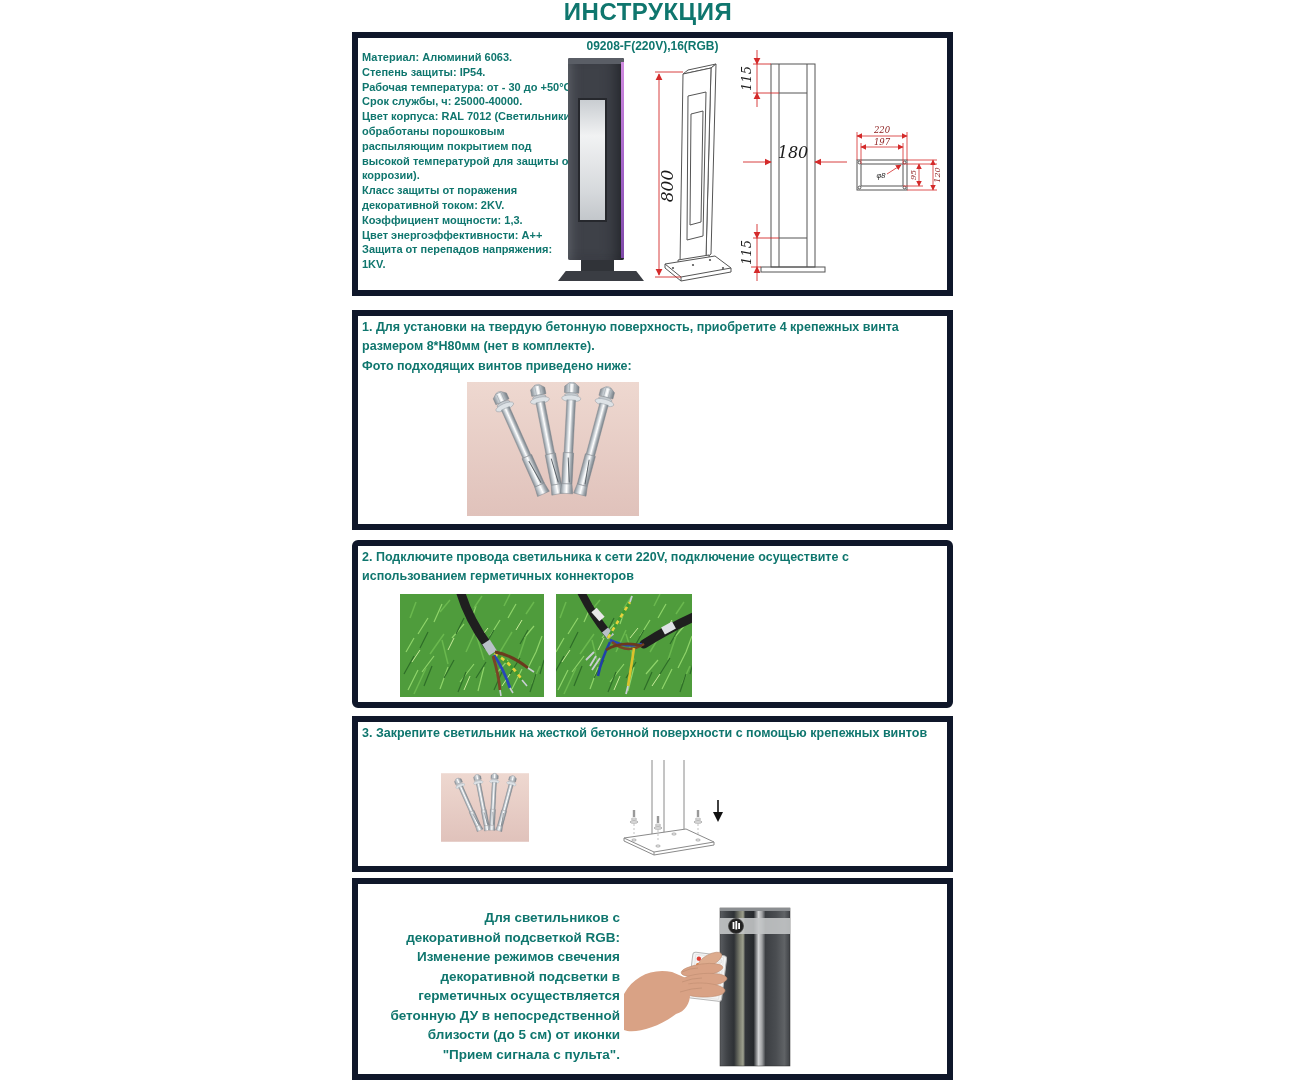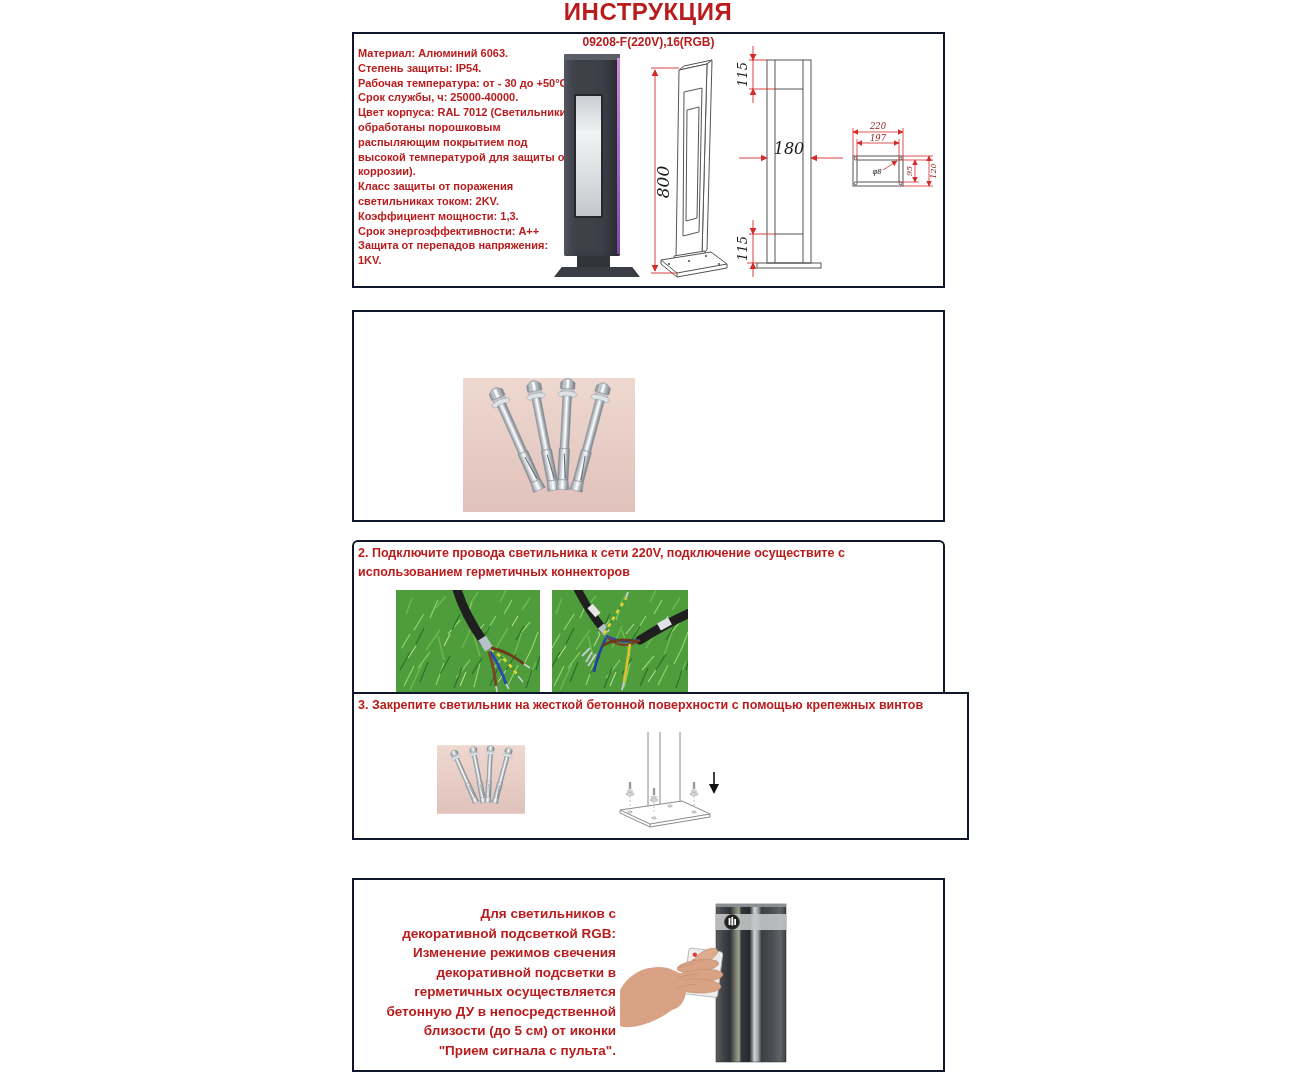--- a/index.html
+++ b/index.html
@@ -1,24 +1,24 @@
 <!DOCTYPE html>
 <html><head>
 <meta charset="utf-8">
 <style>
   html,body{margin:0;padding:0;background:#ffffff;}
   .page{position:relative;width:1296px;height:1080px;background:#fff;overflow:hidden;
-        font-family:"Liberation Sans","DejaVu Sans",sans-serif;color:#b91c1c;}
+        font-family:"Liberation Sans","DejaVu Sans",sans-serif;color:#0f766e;}
   .page-title{position:absolute;left:0;top:-2px;width:100%;text-align:center;
         font-size:24px;font-weight:bold;letter-spacing:0.5px;}
-  .box{position:absolute;left:352px;width:589px;border:2px solid #0f172a;background:#fff;}
+  .box{position:absolute;left:352px;width:589px;border:6px solid #0f172a;background:#fff;}
   .spec-box{top:32px;height:252px;}
   .step1-box{top:310px;height:208px;}
   .step2-box{top:540px;height:156px;border-radius:6px;}
-  .step3-box{top:692px;height:144px;padding-left:24px;}
+  .step3-box{top:716px;height:144px;}
   .rgb-box{top:878px;height:190px;}
   .model{position:absolute;top:1px;left:0;width:100%;text-align:center;font-size:12px;font-weight:bold;}
   .specs{position:absolute;left:4px;top:12px;font-size:11px;font-weight:bold;line-height:14.8px;white-space:nowrap;}
   .step-text{position:absolute;left:4px;top:2px;width:578px;font-size:12.5px;font-weight:bold;line-height:1.55;}
   .caption{font-size:12.5px;font-weight:bold;}
   .abs{position:absolute;}
   .rgb-text{position:absolute;left:6px;top:24px;width:256px;text-align:right;
         font-size:13.5px;font-weight:bold;line-height:19.5px;}
   
   .pphoto{position:absolute;left:196px;top:14px;width:96px;height:234px;}
@@ -50,23 +50,23 @@
       <div>Материал: Алюминий 6063.</div>
       <div>Степень защиты: IP54.</div>
       <div>Рабочая температура: от - 30 до +50°С.</div>
       <div>Срок службы, ч: 25000-40000.</div>
       <div>Цвет корпуса: RAL 7012 (Светильники</div>
       <div>обработаны порошковым</div>
       <div>распыляющим покрытием под</div>
       <div>высокой температурой для защиты от</div>
       <div>коррозии).</div>
       <div>Класс защиты от поражения</div>
-      <div>светильниках током: 2KV.</div>
+      <div>декоративной током: 2KV.</div>
       <div>Коэффициент мощности: 1,3.</div>
-      <div>Срок энергоэффективности: А++</div>
+      <div>Цвет энергоэффективности: А++</div>
       <div>Защита от перепадов напряжения:</div>
       <div>1KV.</div>
     </div>
 
     <div class="pphoto">
       <div class="post"></div>
       <div class="postcap"></div>
       <div class="rgbstrip"></div>
       <div class="cutout"></div>
       <div class="pedestal"></div>
@@ -157,20 +157,24 @@
       </g>
       <text class="dimtxt-sm" x="39" y="17" font-size="8.5" text-anchor="middle">220</text>
       <text class="dimtxt-sm" x="39" y="28.5" font-size="8.5" text-anchor="middle">197</text>
       <text class="dimtxt-sm" transform="translate(72.5,59) rotate(-90)" font-size="8" text-anchor="middle">95</text>
       <text class="dimtxt-sm" transform="translate(97,59) rotate(-90)" font-size="8" text-anchor="middle">120</text>
       <text x="38" y="62" font-size="7.5" font-style="italic" fill="#222" text-anchor="middle">φ8</text>
     </svg>
   </div>
 
   <div class="box step1-box">
+    <div class="step-text">
+      <span>1. Для установки на твердую бетонную поверхность, приобретите 4 крепежных винта размером 8*H80мм (нет в комплекте).</span><br>
+      <span class="caption">Фото подходящих винтов приведено ниже:</span>
+    </div>
     <svg class="abs" style="left:109px;top:66px;" width="172" height="134" viewBox="0 0 172 134">
       <defs>
         <linearGradient id="shaftg" x1="0" y1="0" x2="1" y2="0">
           <stop offset="0" stop-color="#848c93"></stop>
             <stop offset="0.3" stop-color="#cfd5da"></stop>
           <stop offset="0.5" stop-color="#ffffff"></stop>
             <stop offset="0.75" stop-color="#aab1b7"></stop>
           <stop offset="1" stop-color="#757d84"></stop>
         </linearGradient>
         <linearGradient id="pinkg" x1="0" y1="0" x2="0" y2="1">

